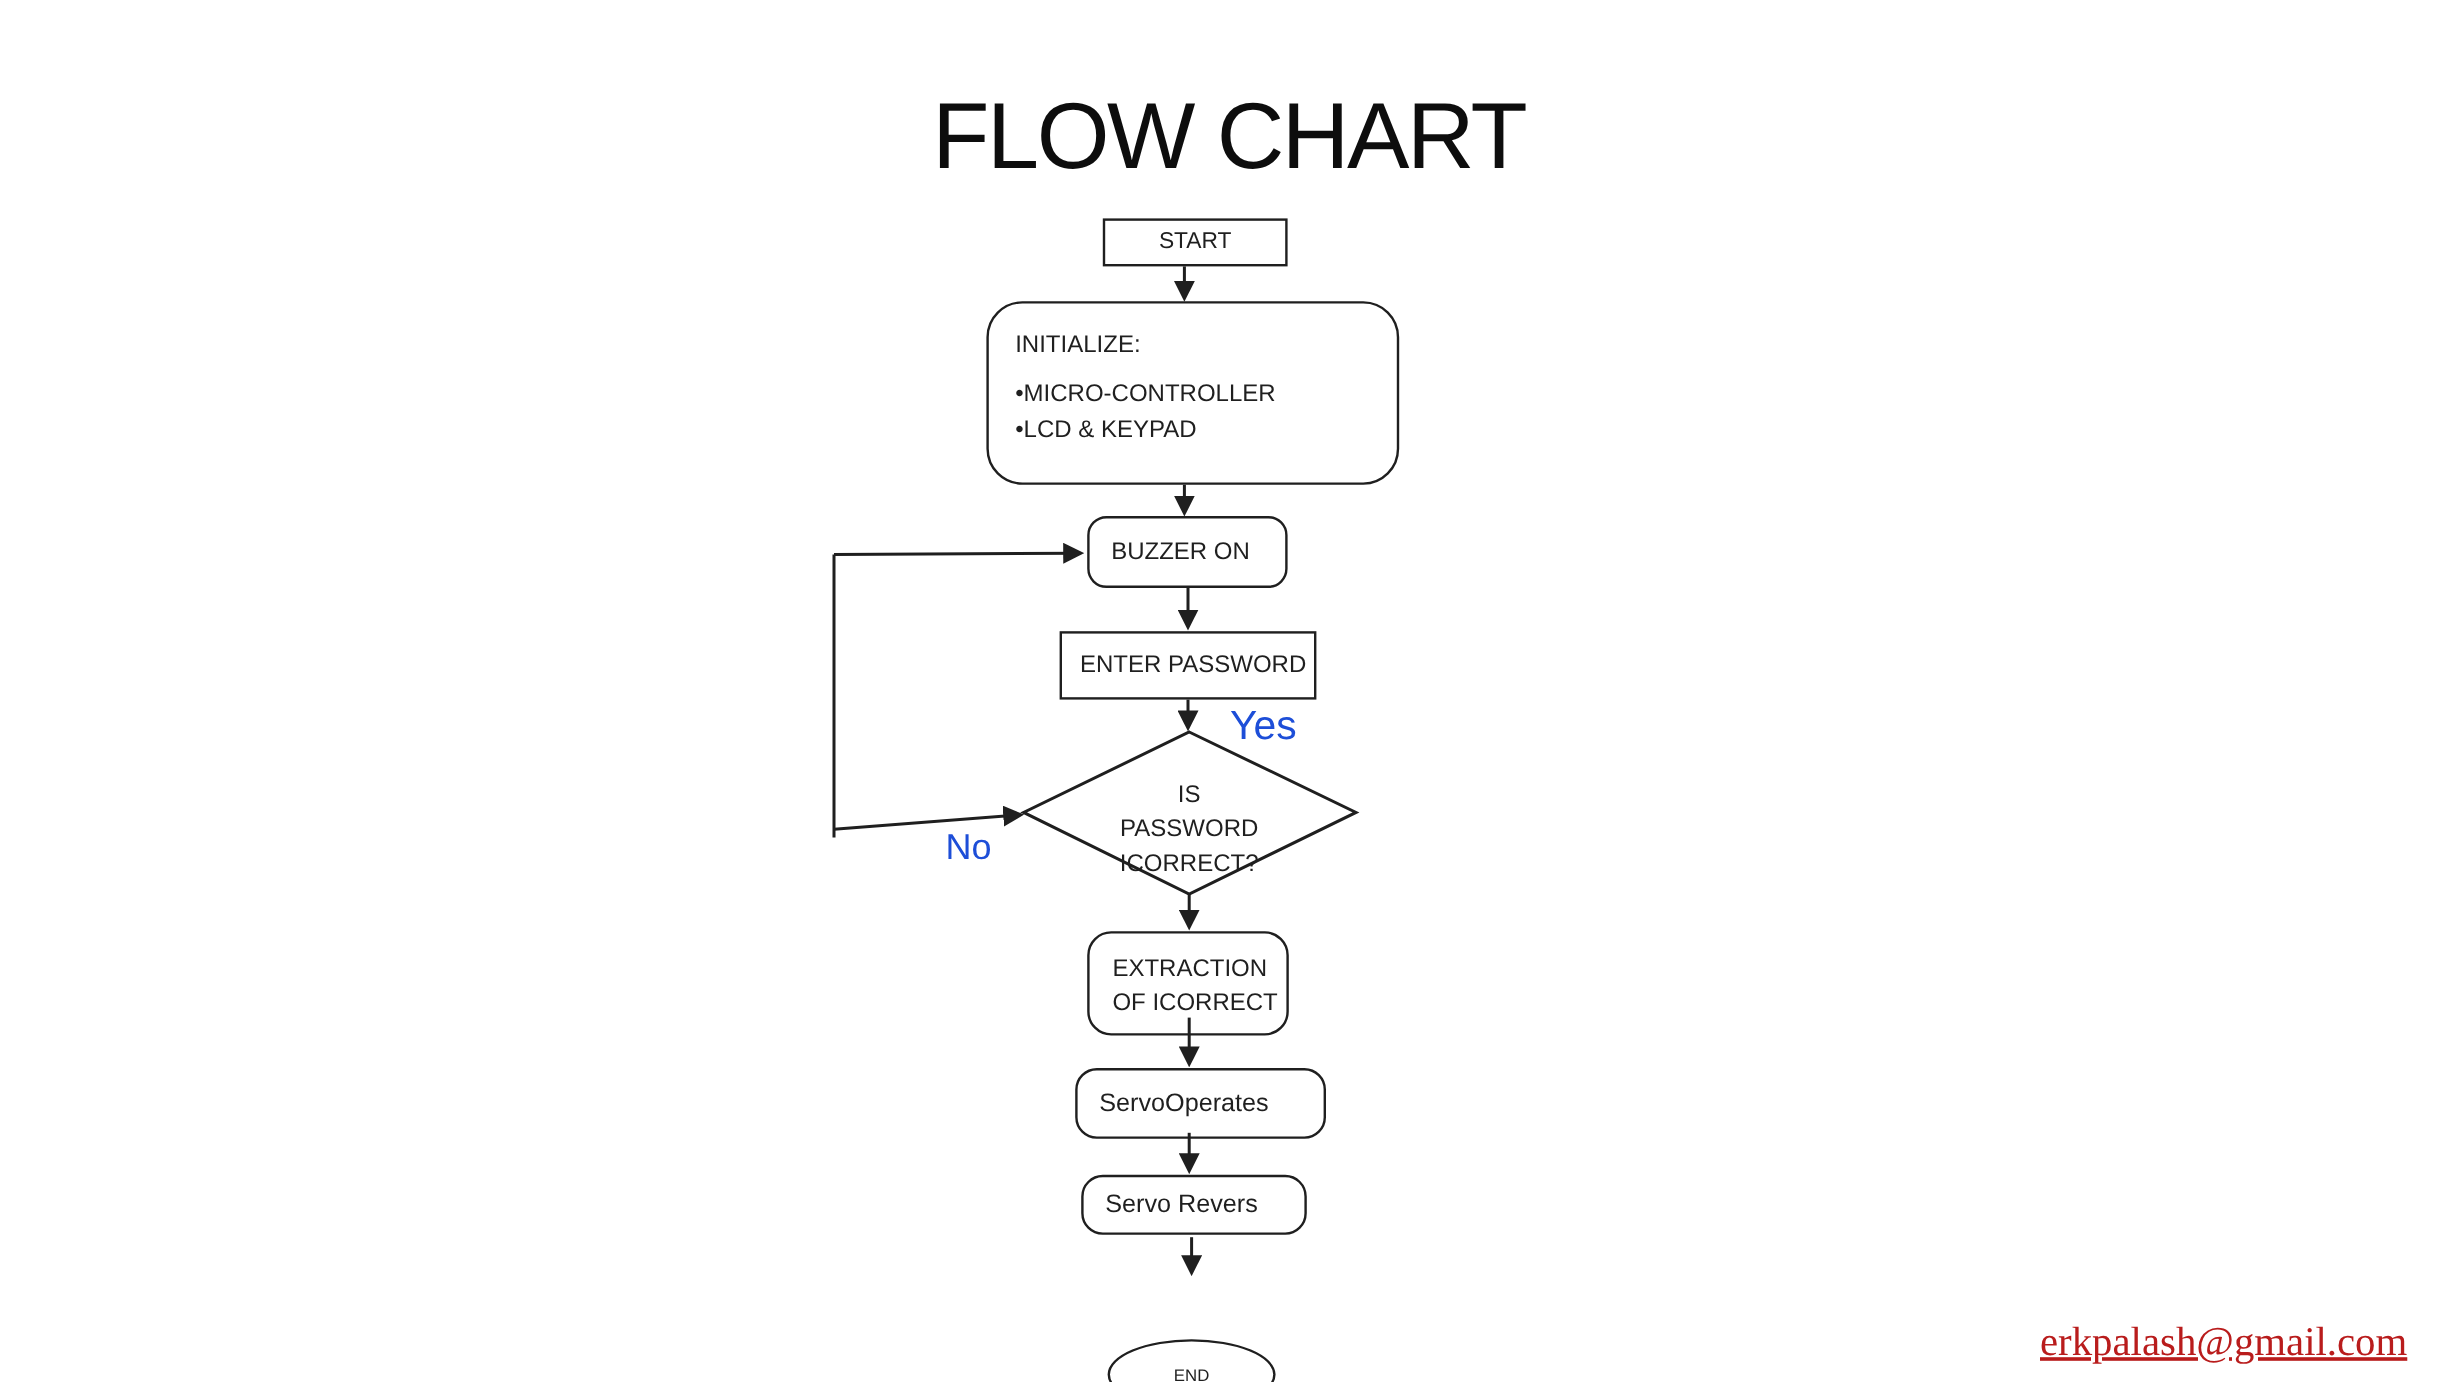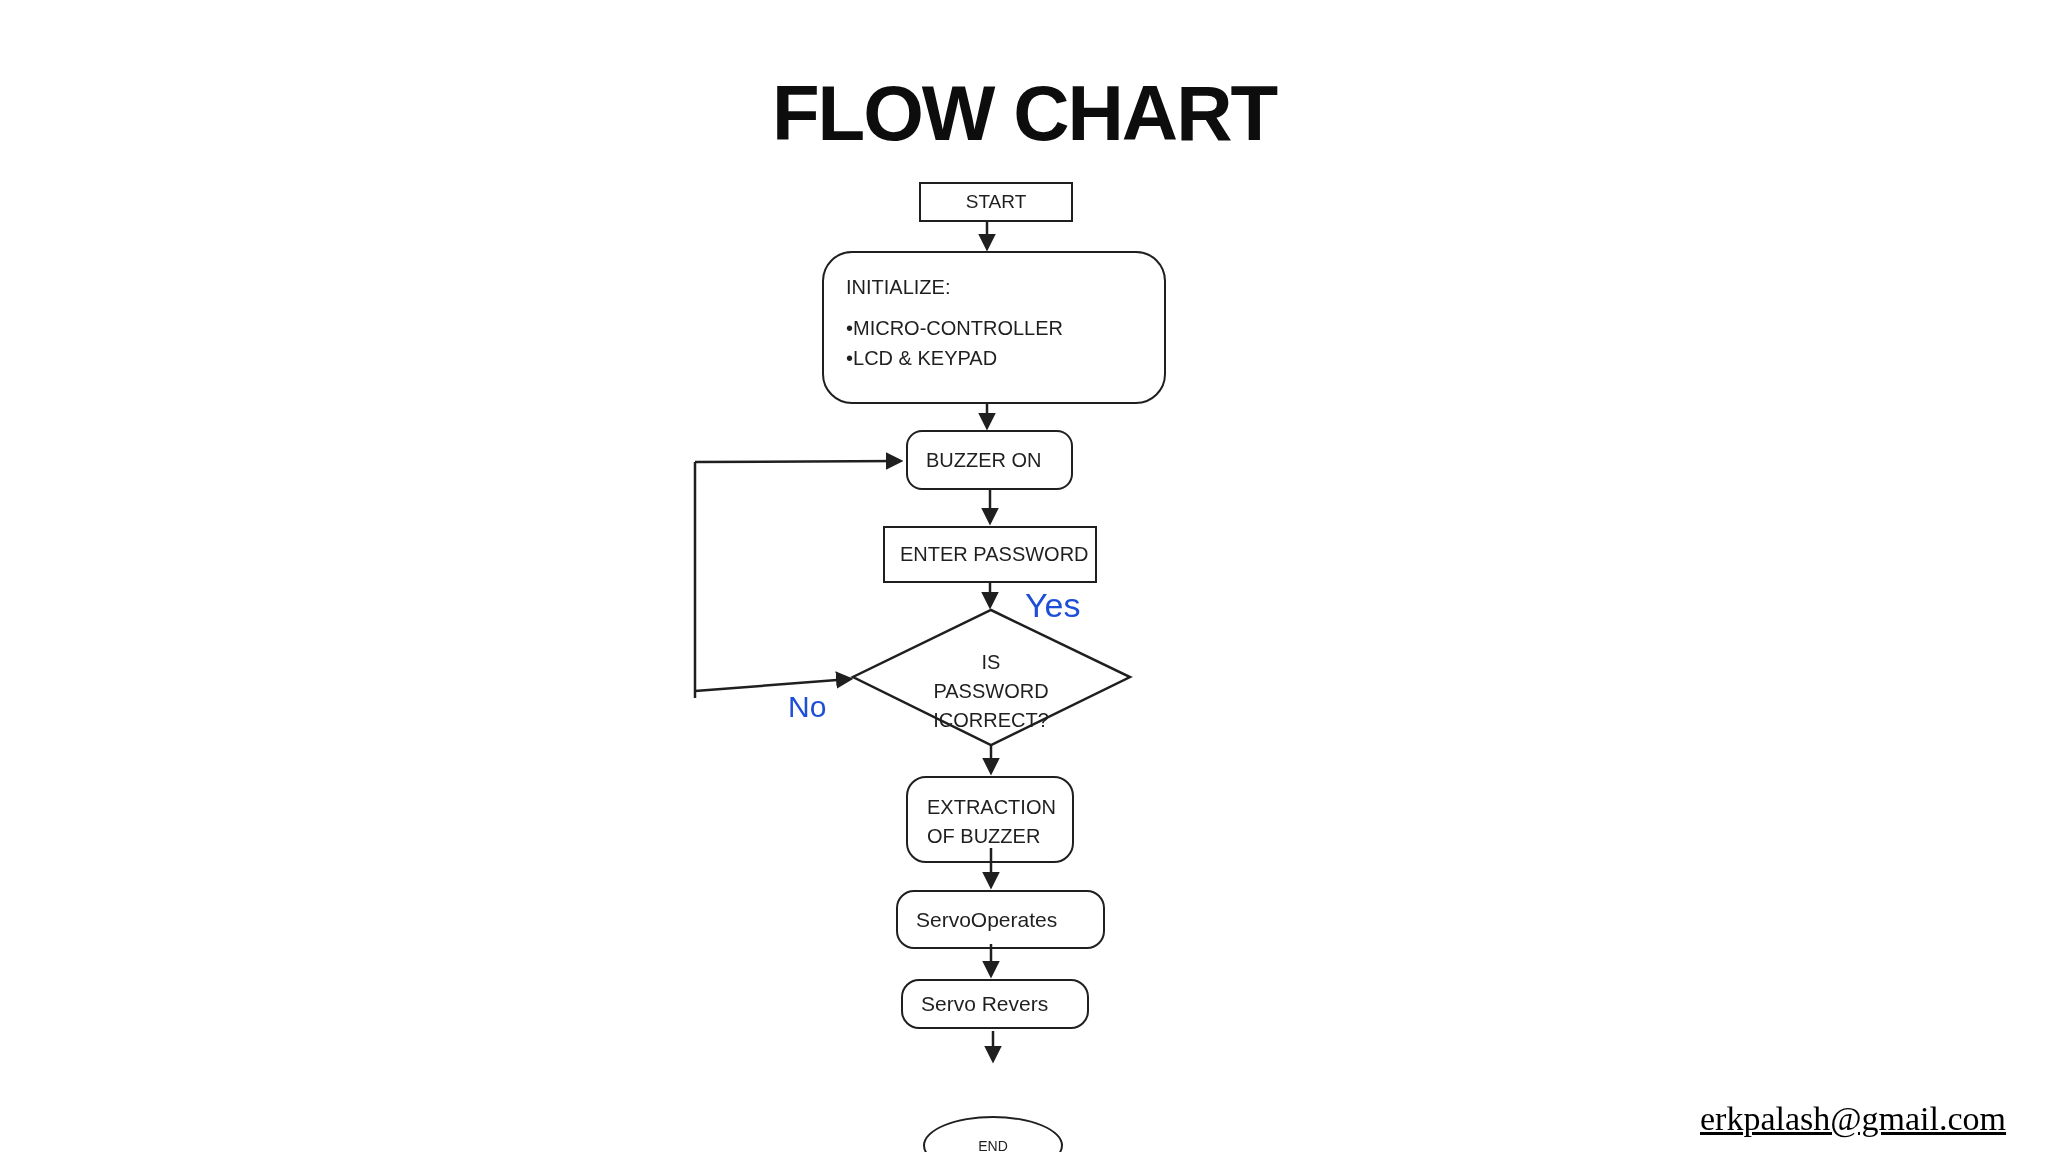--- a/index.html
+++ b/index.html
@@ -2,21 +2,21 @@
 <html><head>
 <meta charset="utf-8">
 <style>
   html,body{margin:0;padding:0;background:#ffffff;}
   .stage{
     position:relative;width:2048px;height:1152px;background:#ffffff;
     font-family:"Liberation Sans",sans-serif;color:#1f1f1f;overflow:hidden;
   }
   .title{
     position:absolute;top:68px;left:0;width:100%;text-align:center;
-    font-size:78px;font-weight:bold;letter-spacing:-2px;color:#0d0d0d;
+    font-size:78px;font-weight:normal;letter-spacing:-2px;color:#0d0d0d;
     font-family:"Liberation Sans",sans-serif;z-index:1;
   }
   .node{
     position:absolute;box-sizing:border-box;background:#ffffff;
     border:2.5px solid #1f1f1f;display:flex;align-items:center;
     font-size:20px;color:#1f1f1f;z-index:1;white-space:nowrap;
   }
   .center{justify-content:center;}
   #node-start{left:919px;top:182px;width:154px;height:40px;font-size:19px;}
   #node-initialize{
@@ -68,21 +68,21 @@
   <div class="node" id="node-enter-password">
     <span>ENTER PASSWORD</span>
   </div>
 
   <div class="node" id="node-buzzer">
     <span>BUZZER ON</span>
   </div>
 
   <div class="node" id="node-extraction">
     <div>EXTRACTION</div>
-    <div>OF BUZZER</div>
+    <div>OF ICORRECT</div>
   </div>
 
   <div class="node" id="node-servo-operates">
     <span>ServoOperates</span>
   </div>
 
   <div class="node" id="node-servo-revers">
     <span>Servo Revers</span>
   </div>
 
@@ -114,15 +114,15 @@
       <line x1="991" y1="745" x2="991" y2="772" marker-end="url(#arrow)"></line>
       <line x1="991" y1="848" x2="991" y2="886" marker-end="url(#arrow)"></line>
       <line x1="991" y1="944" x2="991" y2="975" marker-end="url(#arrow)"></line>
       <line x1="993" y1="1031" x2="993" y2="1060" marker-end="url(#arrow)"></line>
       <line x1="695" y1="462" x2="695" y2="698"></line>
       <line x1="695" y1="462" x2="900" y2="461" marker-end="url(#arrow)"></line>
       <line x1="695" y1="691" x2="850" y2="679" marker-end="url(#arrow)"></line>
     </g>
   </svg>
 
-  <a class="email-link" style="color: #000000;">erkpalash@gmail.com</a>
+  <a class="email-link" style="color: #b91c1c;">erkpalash@gmail.com</a>
 
 </div>
 
 </body></html>

